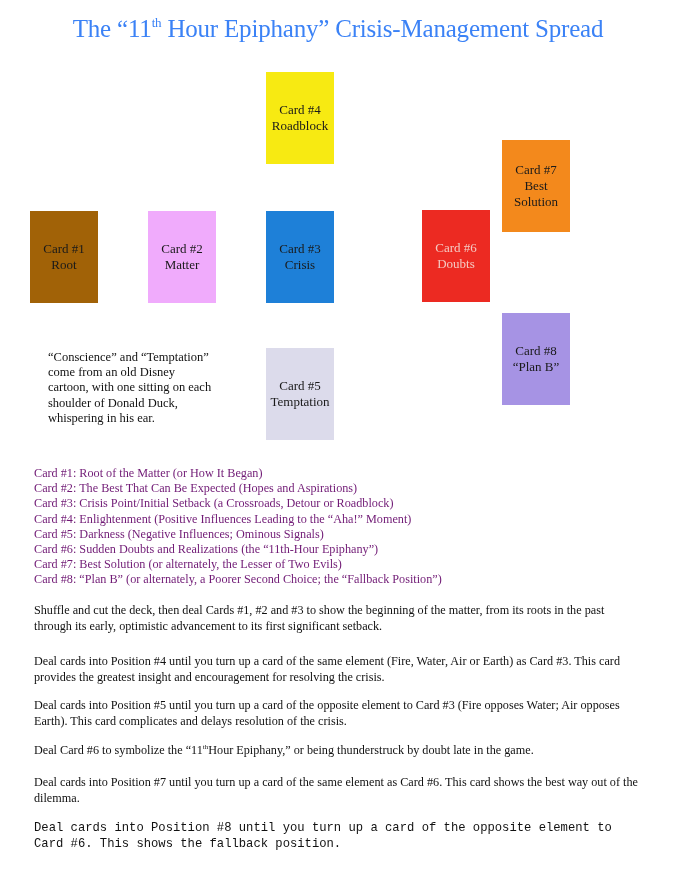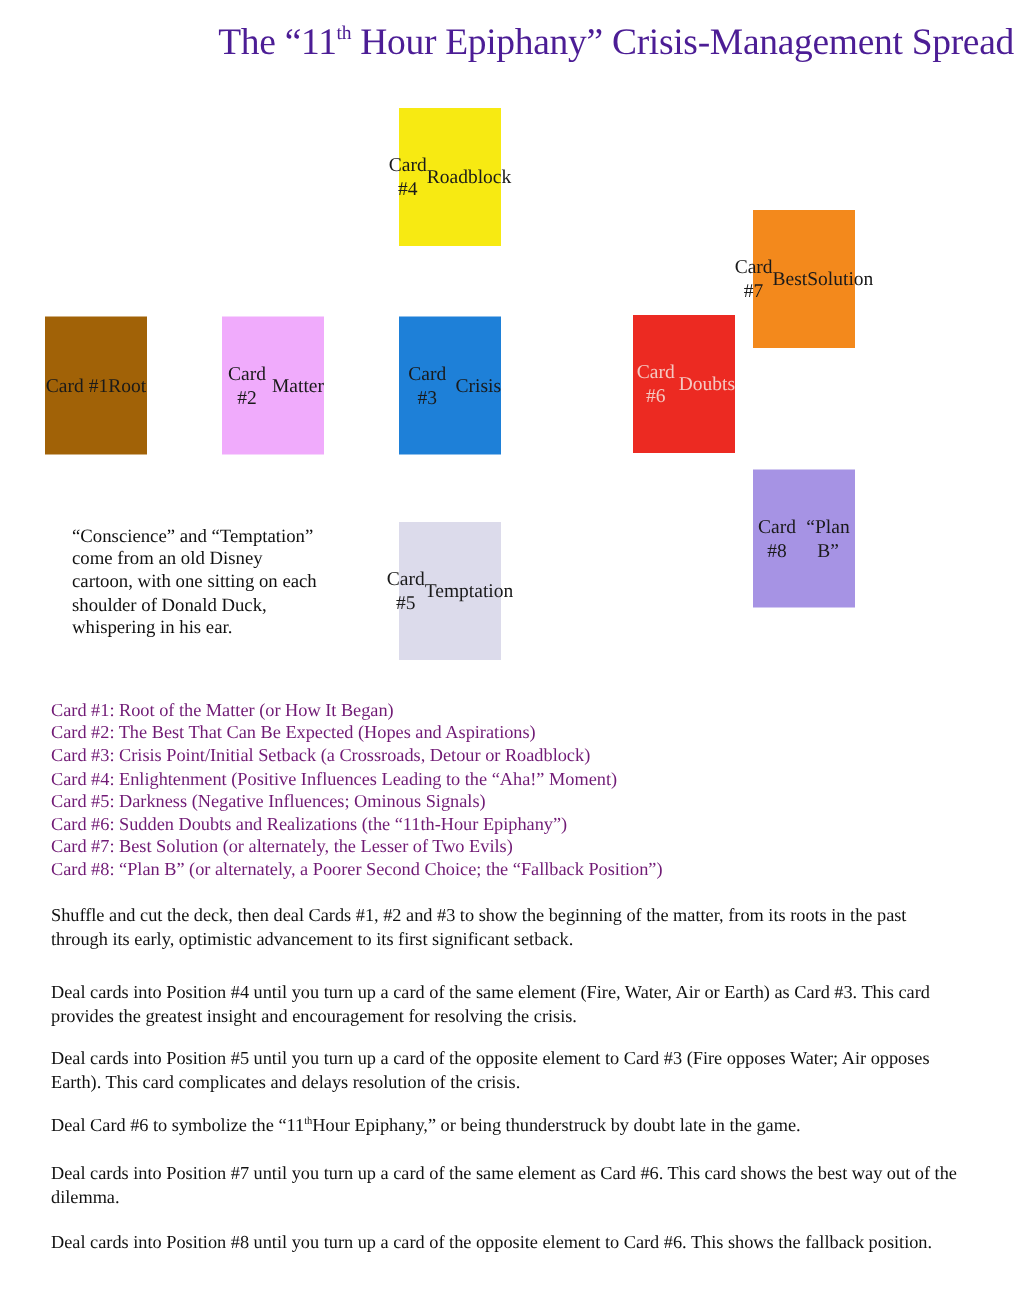--- a/index.html
+++ b/index.html
@@ -1,27 +1,27 @@
 <!DOCTYPE html>
 <html><head>
   <meta charset="utf-8">
   <style>
     html, body { margin: 0; padding: 0; }
     body {
       width: 676px; height: 877px; background: #ffffff; position: relative; overflow: hidden;
       font-family: "Liberation Serif", "DejaVu Serif", serif; color: #111;
     }
     .title {
-      position: absolute; left: 0; top: 14px; width: 676px; text-align: right;
-      font-size: 25px; line-height: 30px; color: #4c1d95; letter-spacing: -0.2px;
+      position: absolute; left: 0; top: 14px; width: 676px; text-align: center;
+      font-size: 25px; line-height: 30px; color: #3b82f6; letter-spacing: -0.2px;
     }
     .title sup { font-size: 13px; vertical-align: 10px; line-height: 0; }
     .card {
       position: absolute; width: 68px; height: 92px;
-      display: flex; flex-direction: row; align-items: center; justify-content: center;
+      display: flex; flex-direction: column; align-items: center; justify-content: center;
       text-align: center; font-size: 13px; line-height: 16px; color: #1a1a1a;
     }
     .card span { display: block; }
     .note {
       position: absolute; left: 48px; top: 350px; width: 215px;
       font-size: 12.5px; line-height: 15.2px; color: #111;
     }
     .legend {
       position: absolute; left: 34px; top: 466px; width: 620px;
       font-size: 12.2px; line-height: 15.2px; color: #701a75;
@@ -89,13 +89,13 @@
   <div>Card #6: Sudden Doubts and Realizations (the “11th-Hour Epiphany”)</div>
   <div>Card #7: Best Solution (or alternately, the Lesser of Two Evils)</div>
   <div>Card #8: “Plan B” (or alternately, a Poorer Second Choice; the “Fallback Position”)</div>
 </div>
 
 <div class="para" style="top:603px;">Shuffle and cut the deck, then deal Cards #1, #2 and #3 to show the beginning of the matter, from its roots in the past through its early, optimistic advancement to its first significant setback.</div>
 <div class="para" style="top:654px;">Deal cards into Position #4 until you turn up a card of the same element (Fire, Water, Air or Earth) as Card #3. This card provides the greatest insight and encouragement for resolving the crisis.</div>
 <div class="para" style="top:698px;">Deal cards into Position #5 until you turn up a card of the opposite element to Card #3 (Fire opposes Water; Air opposes Earth). This card complicates and delays resolution of the crisis.</div>
 <div class="para" style="top:743px;"><span>Deal Card #6 to symbolize the “11</span><sup>th</sup><span>Hour Epiphany,” or being thunderstruck by doubt late in the game.</span></div>
 <div class="para" style="top:775px;">Deal cards into Position #7 until you turn up a card of the same element as Card #6. This card shows the best way out of the dilemma.</div>
-<div class="para" style="top:821px;">Deal cards into Position #8 until you turn up a card of the opposite element to Card #6. This shows the fallback position.</div>
+<div class="para" style="top:821px;font-family:Liberation Mono, monospace;">Deal cards into Position #8 until you turn up a card of the opposite element to Card #6. This shows the fallback position.</div>
 
 </body></html>

